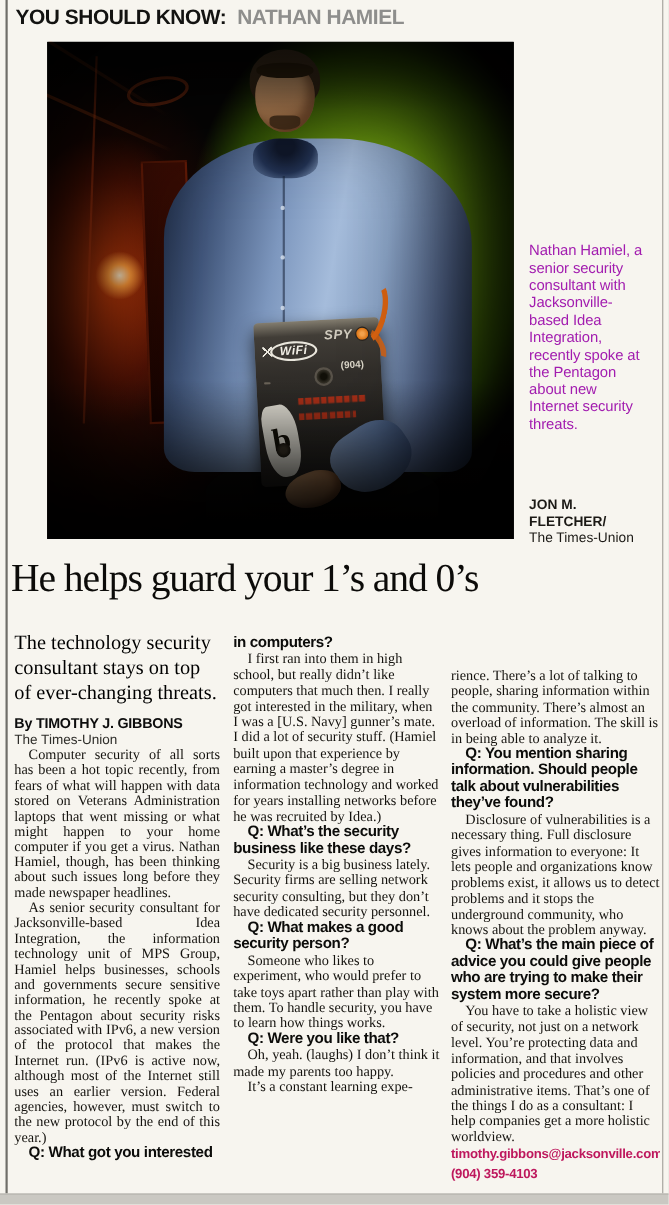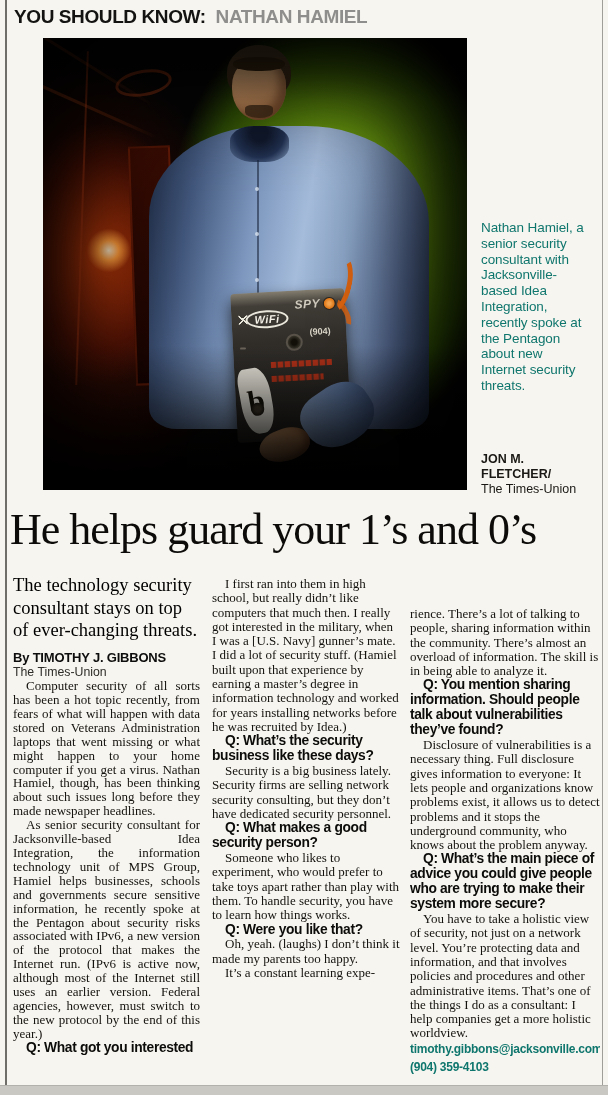--- a/index.html
+++ b/index.html
@@ -81,43 +81,43 @@
   .cuff{position:absolute;left:61%;top:77%;width:17%;height:13%;transform:rotate(-34deg);
     background:linear-gradient(120deg,#8ba3c7 0%,#5d77a0 55%,#2e4166 100%);border-radius:34% 42% 42% 50%;}
   .hand{position:absolute;left:51%;top:86.5%;width:12%;height:7%;transform:rotate(-18deg);
     background:linear-gradient(140deg,#d9a574 10%,#a06b40 90%);border-radius:50% 48% 46% 56%;
     box-shadow:inset -4px -3px 6px rgba(80,42,18,0.6);}
   .vignette{position:absolute;inset:0;pointer-events:none;
     box-shadow:inset 0 0 100px 42px rgba(0,0,0,0.88);
     background:linear-gradient(180deg,rgba(0,0,0,0.3) 0%,rgba(0,0,0,0) 14%,rgba(0,0,0,0) 68%,rgba(0,0,0,0.82) 97%);}
   
   #caption{position:absolute;left:481px;top:220px;width:104px;font-family:"Liberation Sans",sans-serif;
-    font-size:13.5px;line-height:15.8px;color:#0f766e;letter-spacing:-0.1px;}
+    font-size:13.5px;line-height:15.8px;color:#a21caf;letter-spacing:-0.1px;}
   #credit{position:absolute;left:481px;top:452px;font-family:"Liberation Sans",sans-serif;
     font-size:12.5px;line-height:15px;color:#1b1915;}
   #credit .bold{font-weight:700;}
   
-  #headline{position:absolute;left:10px;top:504px;width:592px;font-size:44px;letter-spacing:-1px;
+  #headline{position:absolute;left:10px;top:504px;width:592px;font-size:36px;letter-spacing:-1px;
     color:#0c0b09;white-space:nowrap;}
   .col{position:absolute;font-size:13px;line-height:14.3px;overflow:hidden;}
   #col1{left:13px;top:574px;width:187px;height:508px;}
   #col2{left:212px;top:577px;width:188px;height:505px;}
   #col3{left:410px;top:607px;width:190px;height:505px;}
   #deck{font-size:18.5px;line-height:22.5px;color:#000000;margin:0 0 9px;}
   .byline-author{font-family:"Liberation Sans",sans-serif;font-weight:700;font-size:13px;
     letter-spacing:-0.2px;color:#0d0d0d;}
   .byline-org{font-family:"Liberation Sans",sans-serif;font-size:12.3px;color:#2e2d29;margin:1px 0 10px;}
   .col p{margin:0;}
   .p{text-indent:13px;}
   #col1 .p{text-align:justify;line-height:13.9px;}
   .q{font-family:"Liberation Sans",sans-serif;font-weight:700;font-size:13.8px;line-height:14.9px;
     letter-spacing:-0.35px;text-indent:13px;color:#0c0c0a;margin:2px 0;}
   .noindent{text-indent:0;}
   .contact{font-family:"Liberation Sans",sans-serif;font-weight:700;font-size:12px;line-height:16.5px;
-    letter-spacing:-0.25px;margin-top:13px;white-space:nowrap;color:#0f766e;}
+    letter-spacing:-0.25px;margin-top:13px;white-space:nowrap;color:#be185d;}
   #bottom-strip{position:absolute;left:0;top:1085px;width:608px;height:10px;background:#cac8c2;
     border-top:1px solid #b3b1ab;}
 </style>
 </head>
 <body>
 
 <div id="page">
   <div id="rule-left" class="rule"></div>
   <div id="rule-right" class="rule"></div>
 
@@ -182,20 +182,21 @@
   <div id="col1" class="col">
     <p id="deck">The technology security consultant stays on top of ever-changing threats.</p>
     <p class="byline-author">By TIMOTHY J. GIBBONS</p>
     <p class="byline-org">The Times-Union</p>
     <p class="p">Computer security of all sorts has been a hot topic recently, from fears of what will happen with data stored on Veterans Administration laptops that went missing or what might happen to your home computer if you get a virus. Nathan Hamiel, though, has been thinking about such issues long before they made newspaper headlines.</p>
     <p class="p">As senior security consultant for Jacksonville-based Idea Integration, the information technology unit of MPS Group, Hamiel helps businesses, schools and governments secure sensitive information, he recently spoke at the Pentagon about security risks associated with IPv6, a new version of the protocol that makes the Internet run. (IPv6 is active now, although most of the Internet still uses an earlier version. Federal agencies, however, must switch to the new protocol by the end of this year.)</p>
     <p class="q">Q: What got you interested</p>
   </div>
 
   <div id="col2" class="col">
+    <p class="q noindent">in computers?</p>
     <p class="p">I first ran into them in high school, but really didn’t like computers that much then. I really got interested in the military, when I was a [U.S. Navy] gunner’s mate. I did a lot of security stuff. (Hamiel built upon that experience by earning a master’s degree in information technology and worked for years installing networks before he was recruited by Idea.)</p>
     <p class="q">Q: What’s the security business like these days?</p>
     <p class="p">Security is a big business lately. Security firms are selling network security consulting, but they don’t have dedicated security personnel.</p>
     <p class="q">Q: What makes a good security person?</p>
     <p class="p">Someone who likes to experiment, who would prefer to take toys apart rather than play with them. To handle security, you have to learn how things works.</p>
     <p class="q">Q: Were you like that?</p>
     <p class="p">Oh, yeah. (laughs) I don’t think it made my parents too happy.</p>
     <p class="p">It’s a constant learning expe-</p>
   </div>
 

